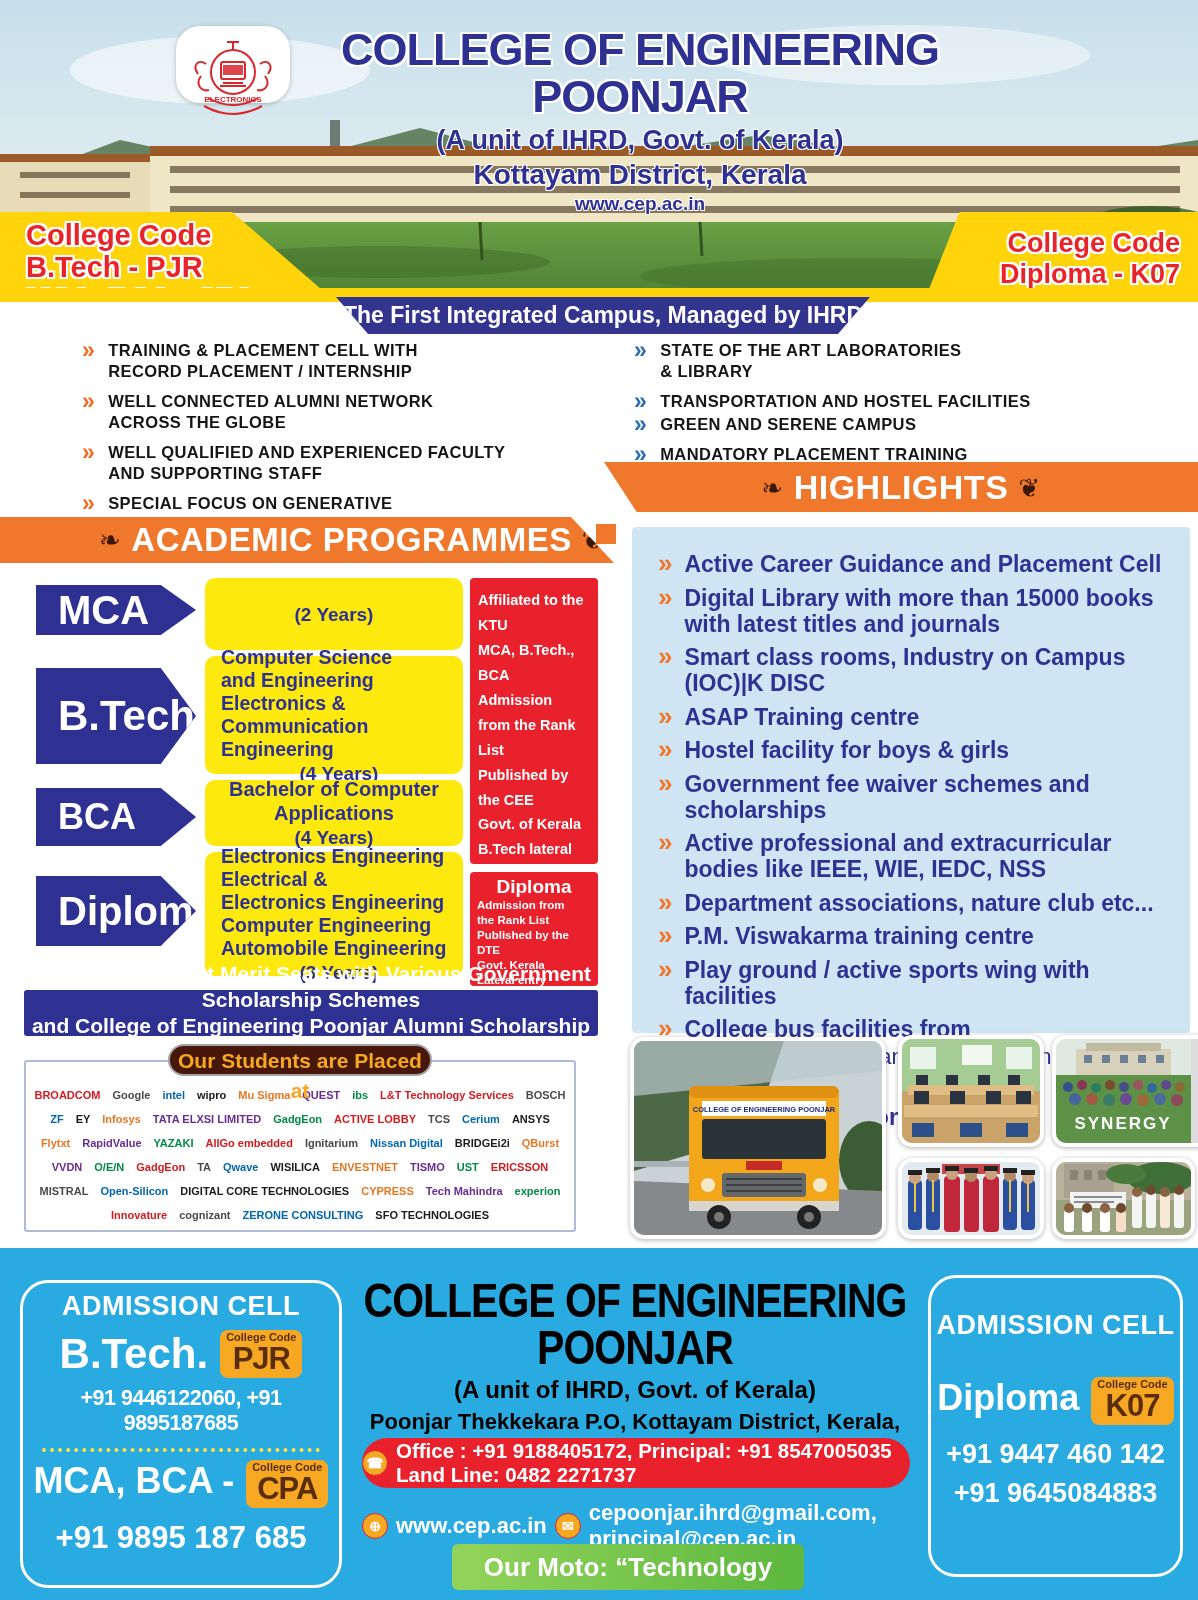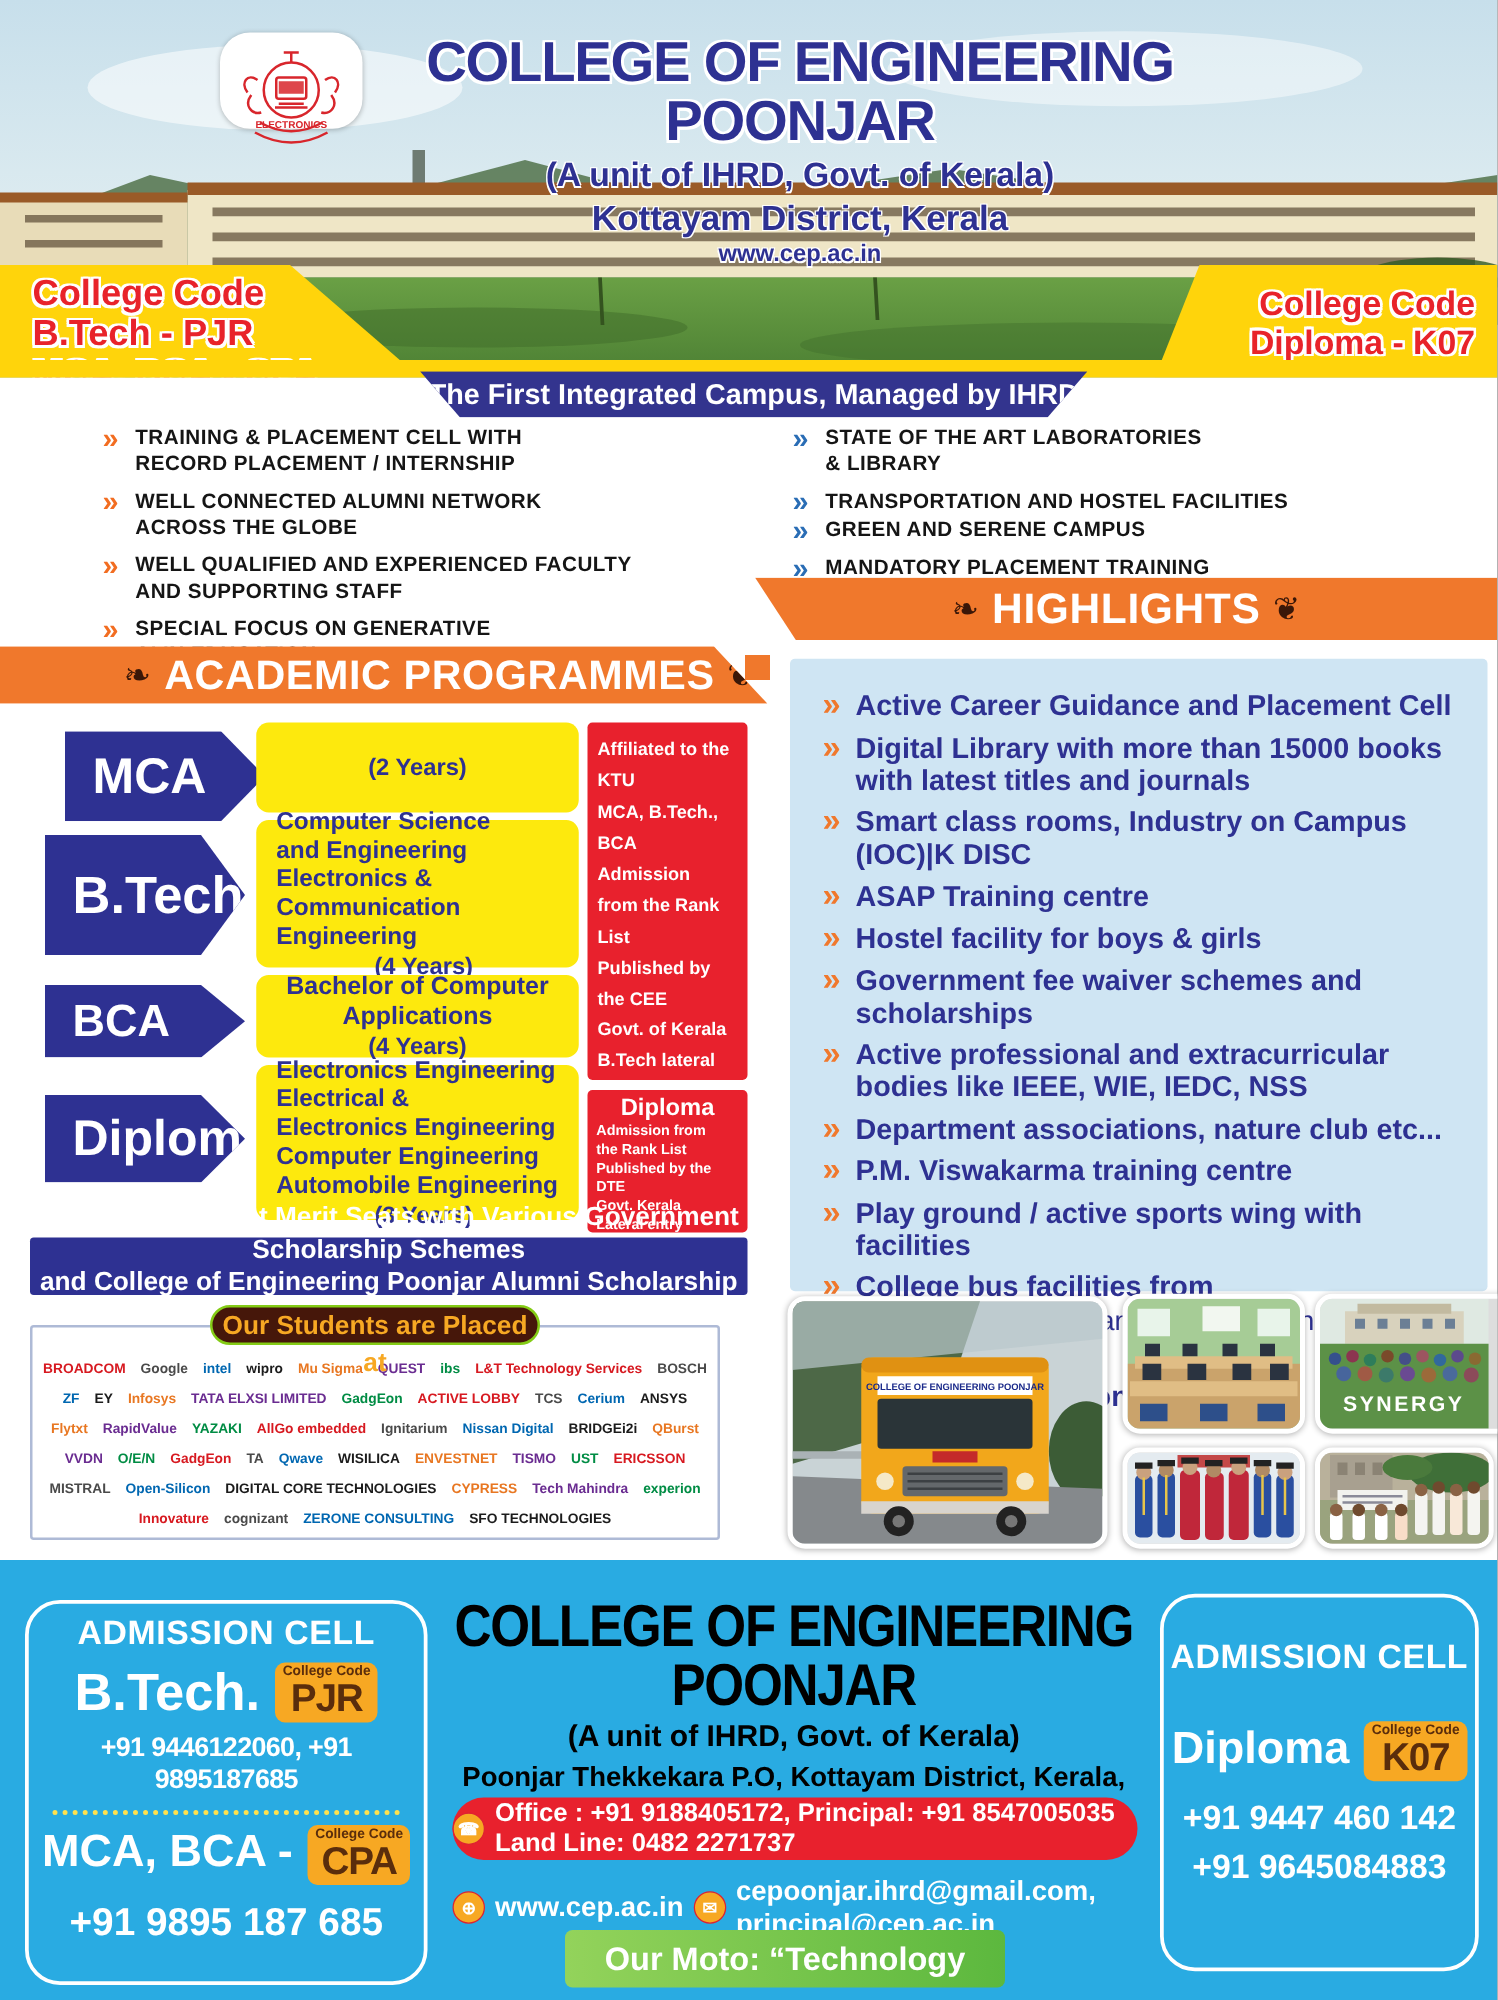--- a/index.html
+++ b/index.html
@@ -44,21 +44,21 @@
   .acad-banner{top:517px;left:0;width:614px;height:46px;background:#f0782c;
                clip-path:polygon(0 0,93% 0,100% 100%,0 100%);color:#fff;text-align:right;
                font-size:33px;font-weight:bold;line-height:46px;letter-spacing:.5px;}
   .flour{color:#3a1708;font-size:26px;vertical-align:2px;padding:0 10px;font-weight:normal;}
   .parrow{background:#2e3192;clip-path:polygon(0 0,78% 0,100% 50%,78% 100%,0 100%);
           color:#fff;font-weight:bold;display:flex;align-items:center;padding-left:22px;box-sizing:border-box;}
   .pbox{background:#fde90d;border-radius:10px;color:#2e3192;font-weight:bold;box-sizing:border-box;
         display:flex;flex-direction:column;justify-content:center;}
   .pbox .lines{font-size:20px;line-height:1.2;}
   .pbox .years{font-size:19px;text-align:center;margin-top:2px;}
-  .arrow-mca{top:585px;left:36px;width:160px;height:72px;font-size:40px;margin-left:16px;}
+  .arrow-mca{top:585px;left:36px;width:160px;height:50px;font-size:40px;}
   .box-mca{top:578px;left:205px;width:258px;height:72px;text-align:center;padding:4px 6px;}
   .arrow-btech{top:668px;left:36px;width:160px;height:96px;font-size:42px;}
   .box-btech{top:656px;left:205px;width:258px;height:118px;text-align:left;padding:6px 6px 6px 16px;}
   .arrow-bca{top:788px;left:36px;width:160px;height:58px;font-size:36px;}
   .box-bca{top:780px;left:205px;width:258px;height:66px;text-align:center;padding:4px 6px;}
   .arrow-dip{top:876px;left:36px;width:160px;height:70px;font-size:40px;}
   .box-dip{top:852px;left:205px;width:258px;height:124px;text-align:left;padding:6px 6px 6px 16px;}
   .box-dip .lines,.box-btech .lines{font-size:19.5px;line-height:1.18;}
   .redbox{background:#e8212d;border-radius:4px;color:#fff;font-weight:bold;box-sizing:border-box;}
   .ktu-box{top:578px;left:470px;width:128px;height:286px;padding:10px 8px;font-size:14.5px;line-height:1.72;}
@@ -76,21 +76,21 @@
   .hl-panel{top:527px;left:632px;width:558px;height:506px;background:#cfe5f3;border-radius:4px;
             padding:24px 10px 0 26px;box-sizing:border-box;}
   .hl-item{display:flex;margin-bottom:7.5px;color:#2e3192;font-weight:bold;font-size:23px;line-height:26px;}
   .hl-item .arr{color:#f0782c;font-size:26px;line-height:25px;margin-right:12px;}
   .hl-sub{font-weight:normal;font-size:22px;color:#2e3192;margin-top:2px;}
 
   
   .placed-box{top:1060px;left:24px;width:552px;height:172px;background:#fff;border:2px solid #aebad6;border-radius:3px;
               box-sizing:border-box;padding:22px 8px 4px;display:flex;flex-wrap:wrap;justify-content:center;
               align-content:space-around;column-gap:12px;row-gap:2px;}
-  .placed-pill{top:1044px;left:168px;width:264px;height:32px;background:#46170a;border:2px solid #84cc16;border-radius:18px;
+  .placed-pill{top:1044px;left:168px;width:264px;height:32px;background:#46170a;border:2px solid #a3a3a3;border-radius:18px;
                color:#f7a823;font-size:21px;font-weight:bold;text-align:center;line-height:30px;z-index:3;box-sizing:border-box;}
   .co{font-size:11px;font-weight:bold;white-space:nowrap;color:#444;}
   .co:nth-child(7n+1){color:#d71920;} .co:nth-child(7n+2){color:#4a4a4a;}
   .co:nth-child(7n+3){color:#0067b1;} .co:nth-child(7n+4){color:#1b1b1b;}
   .co:nth-child(7n+5){color:#e87722;} .co:nth-child(7n+6){color:#6a2c91;}
   .co:nth-child(7n+7){color:#008c44;text-align:center;}
 
   
   .photo{border:4px solid #fff;border-radius:14px;overflow:hidden;box-shadow:0 1px 5px rgba(0,0,0,.3);box-sizing:border-box;background:#ddd;}
   .ph-bus{top:1037px;left:630px;width:256px;height:202px;}

